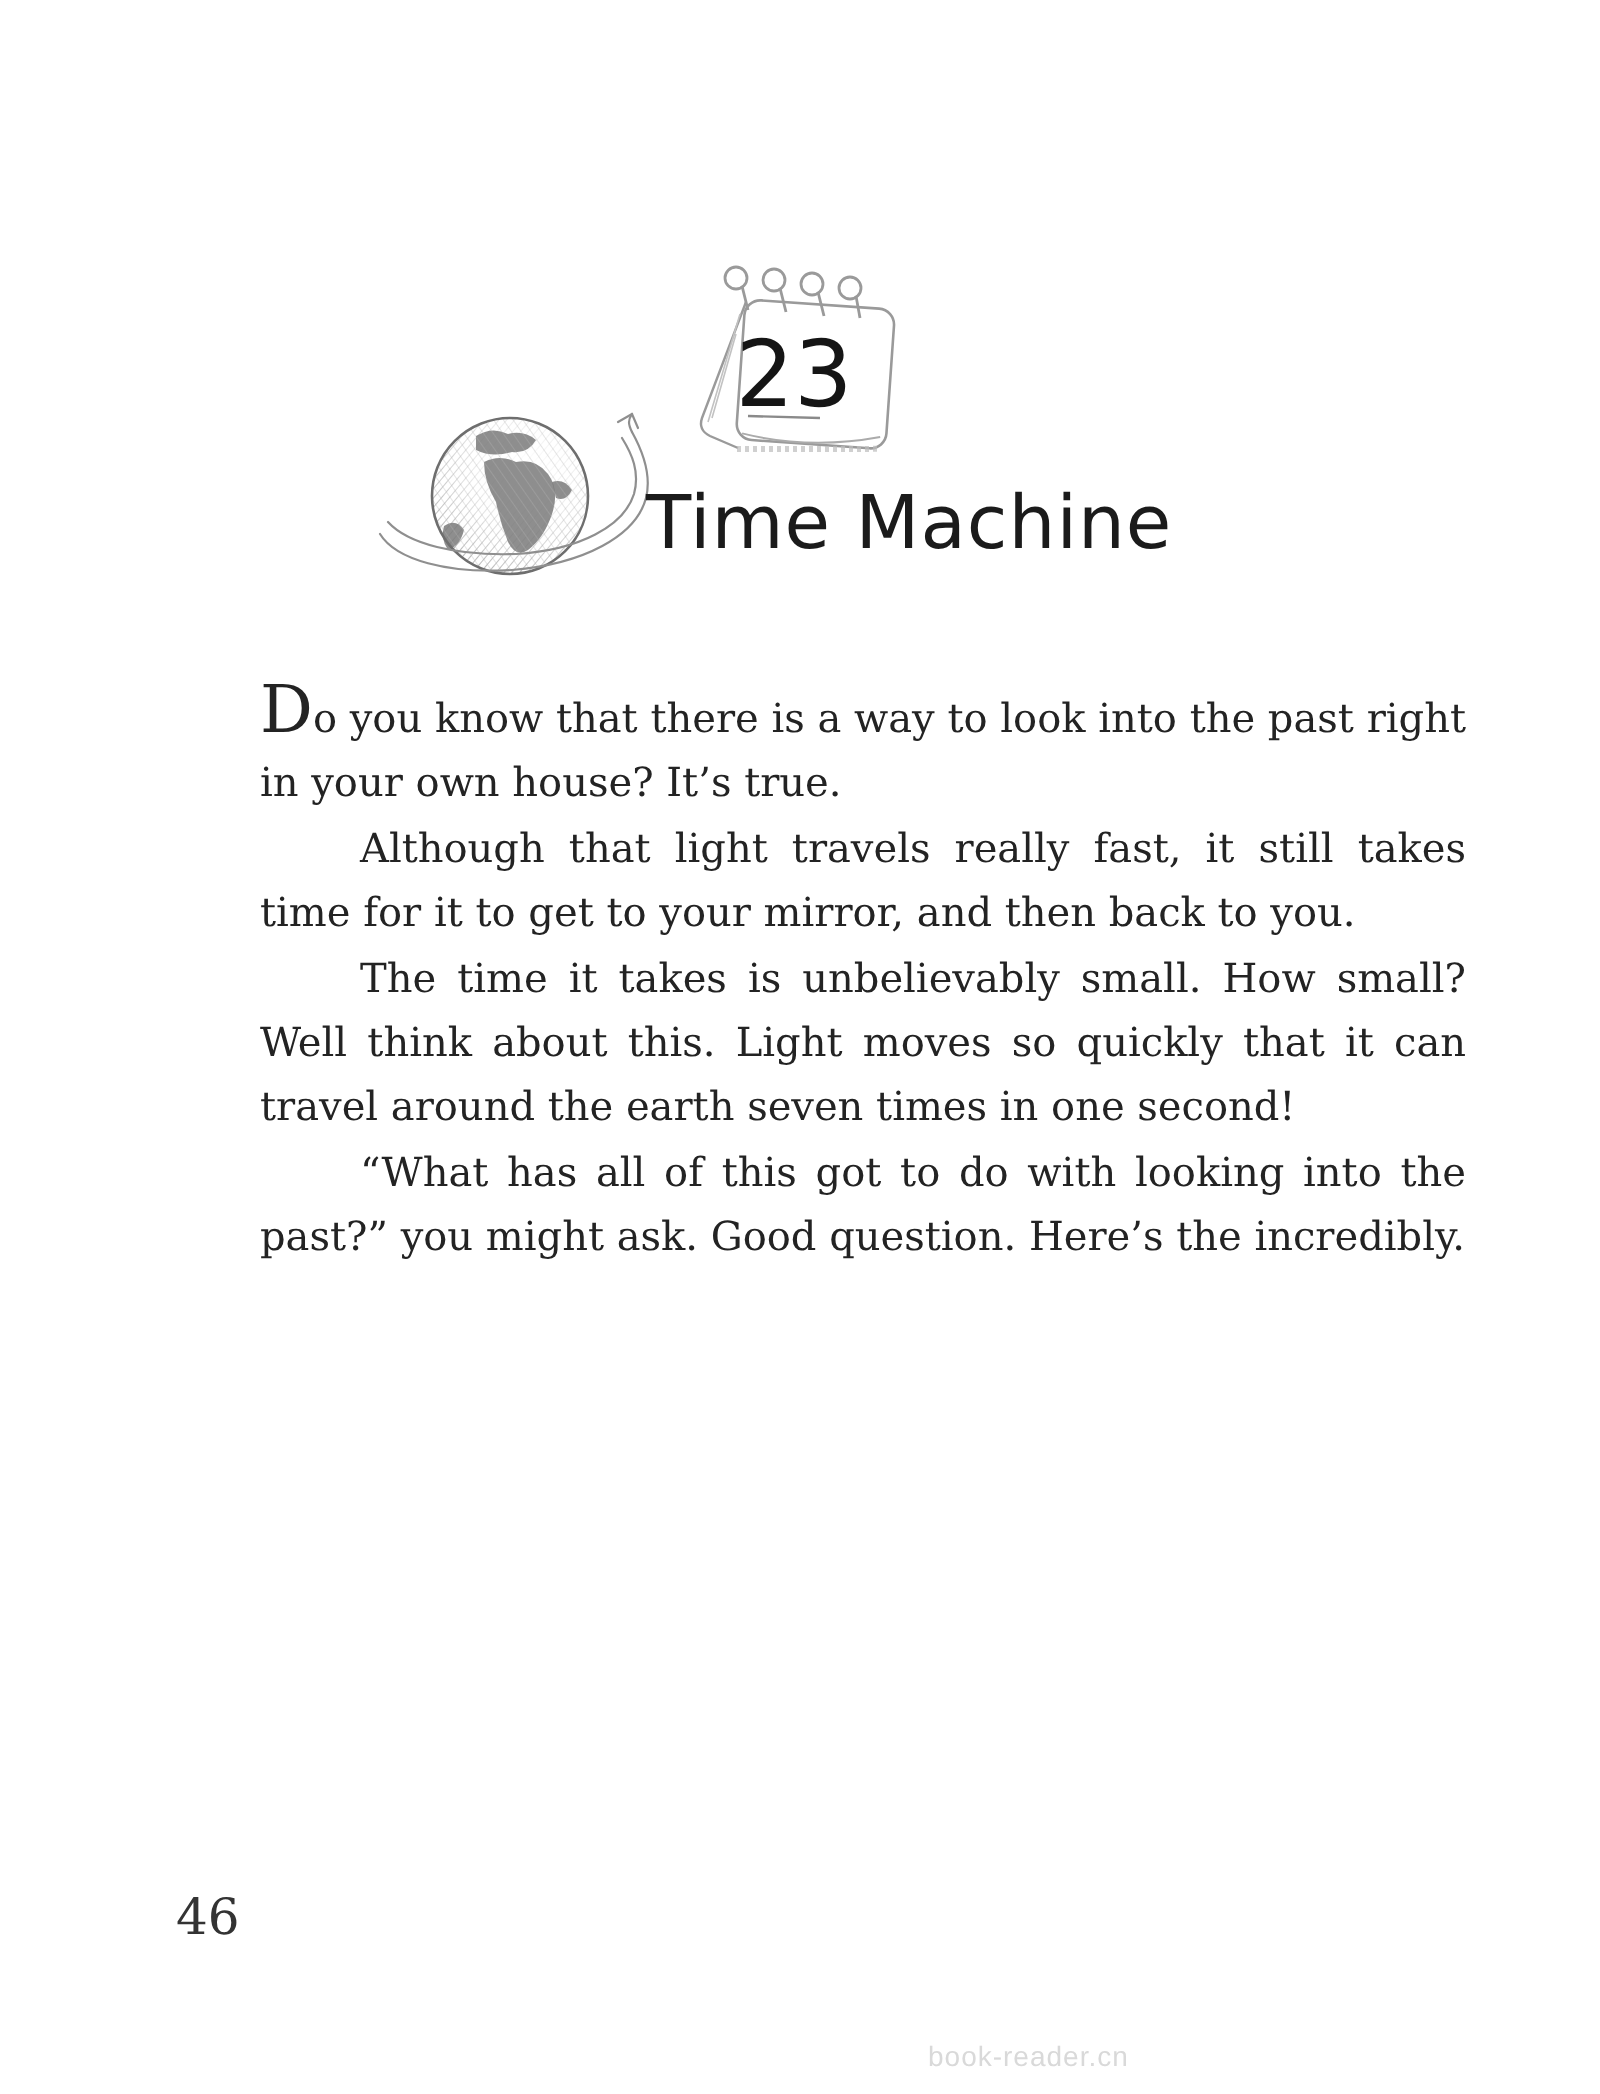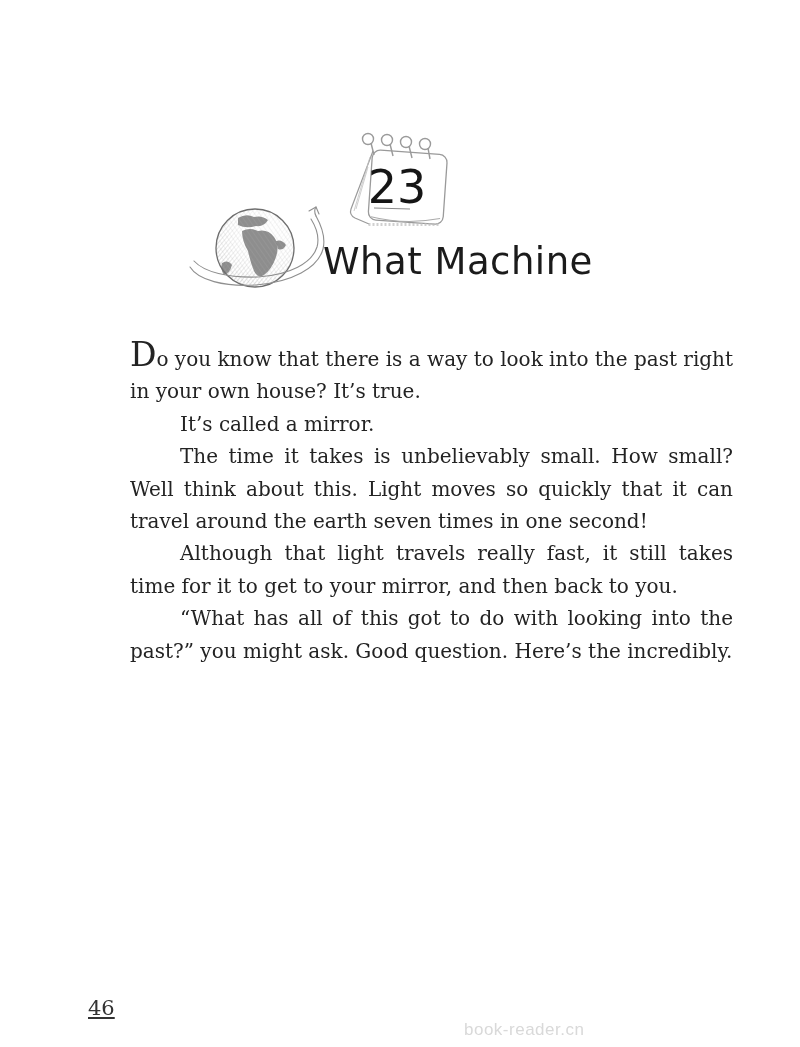--- a/index.html
+++ b/index.html
@@ -53,32 +53,31 @@
   .body-text p.indent {
     text-indent: 50px;
   }
   .initial-cap {
     font-size: 33px;
     line-height: 1;
   }
   .page-number {
     position: absolute;
     left: 88px;
-    top: 996px;
+    top: 944px;
     font-family: "DejaVu Serif", serif;
-    font-size: 21px;
+    font-size: 25px;
     color: #333333;
-    text-decoration: underline;
   }
   .watermark {
     position: absolute;
     left: 464px;
     top: 1020px;
     font-family: "Liberation Sans", sans-serif;
-    font-size: 17px;
+    font-size: 14px;
     letter-spacing: 0.5px;
     color: #d9d9d9;
   }
 </style>
 </head>
 <body>
 
 <div class="page">
 
   <svg class="illustration-svg" viewBox="0 0 295 190">
@@ -137,27 +136,26 @@
 
       <g fill="none" stroke="#8f8f8f" stroke-width="1.1" stroke-linecap="round">
         <path d="M 10 152 C 18 165 44 172 76 170 C 112 167 138 153 143 134 C 146 122 141 110 136 101"></path>
         <path d="M 14 146 C 24 157 48 163 78 162 C 110 160 132 148 137 132 C 140 121 136 112 131 104"></path>
         <path d="M 136 101 C 134 97 134 95 136 92"></path>
         <path d="M 136 92 L 129 96 M 136 92 L 139 99"></path>
       </g>
     </g>
   </svg>
 
-  <div class="chapter-title">What Machine</div>
+  <div class="chapter-title">Time Machine</div>
 
   <main class="body-text">
     <p class="para"><span class="initial-cap">D</span><span>o you know that there is a way to look into the past right in your own house? It’s true.</span></p>
-    <p class="para indent">It’s called a mirror.</p>
+    <p class="para indent">Although that light travels really fast, it still takes time for it to get to your mirror, and then back to you.</p>
     <p class="para indent">The time it takes is unbelievably small. How small? Well think about this. Light moves so quickly that it can travel around the earth seven times in one second!</p>
-    <p class="para indent">Although that light travels really fast, it still takes time for it to get to your mirror, and then back to you.</p>
     <p class="para indent">“What has all of this got to do with looking into the past?” you might ask. Good question. Here’s the incredibly.</p>
   </main>
 
   <div class="page-number">46</div>
 
   <div class="watermark">book-reader.cn</div>
 
 </div>
 
 </body></html>

